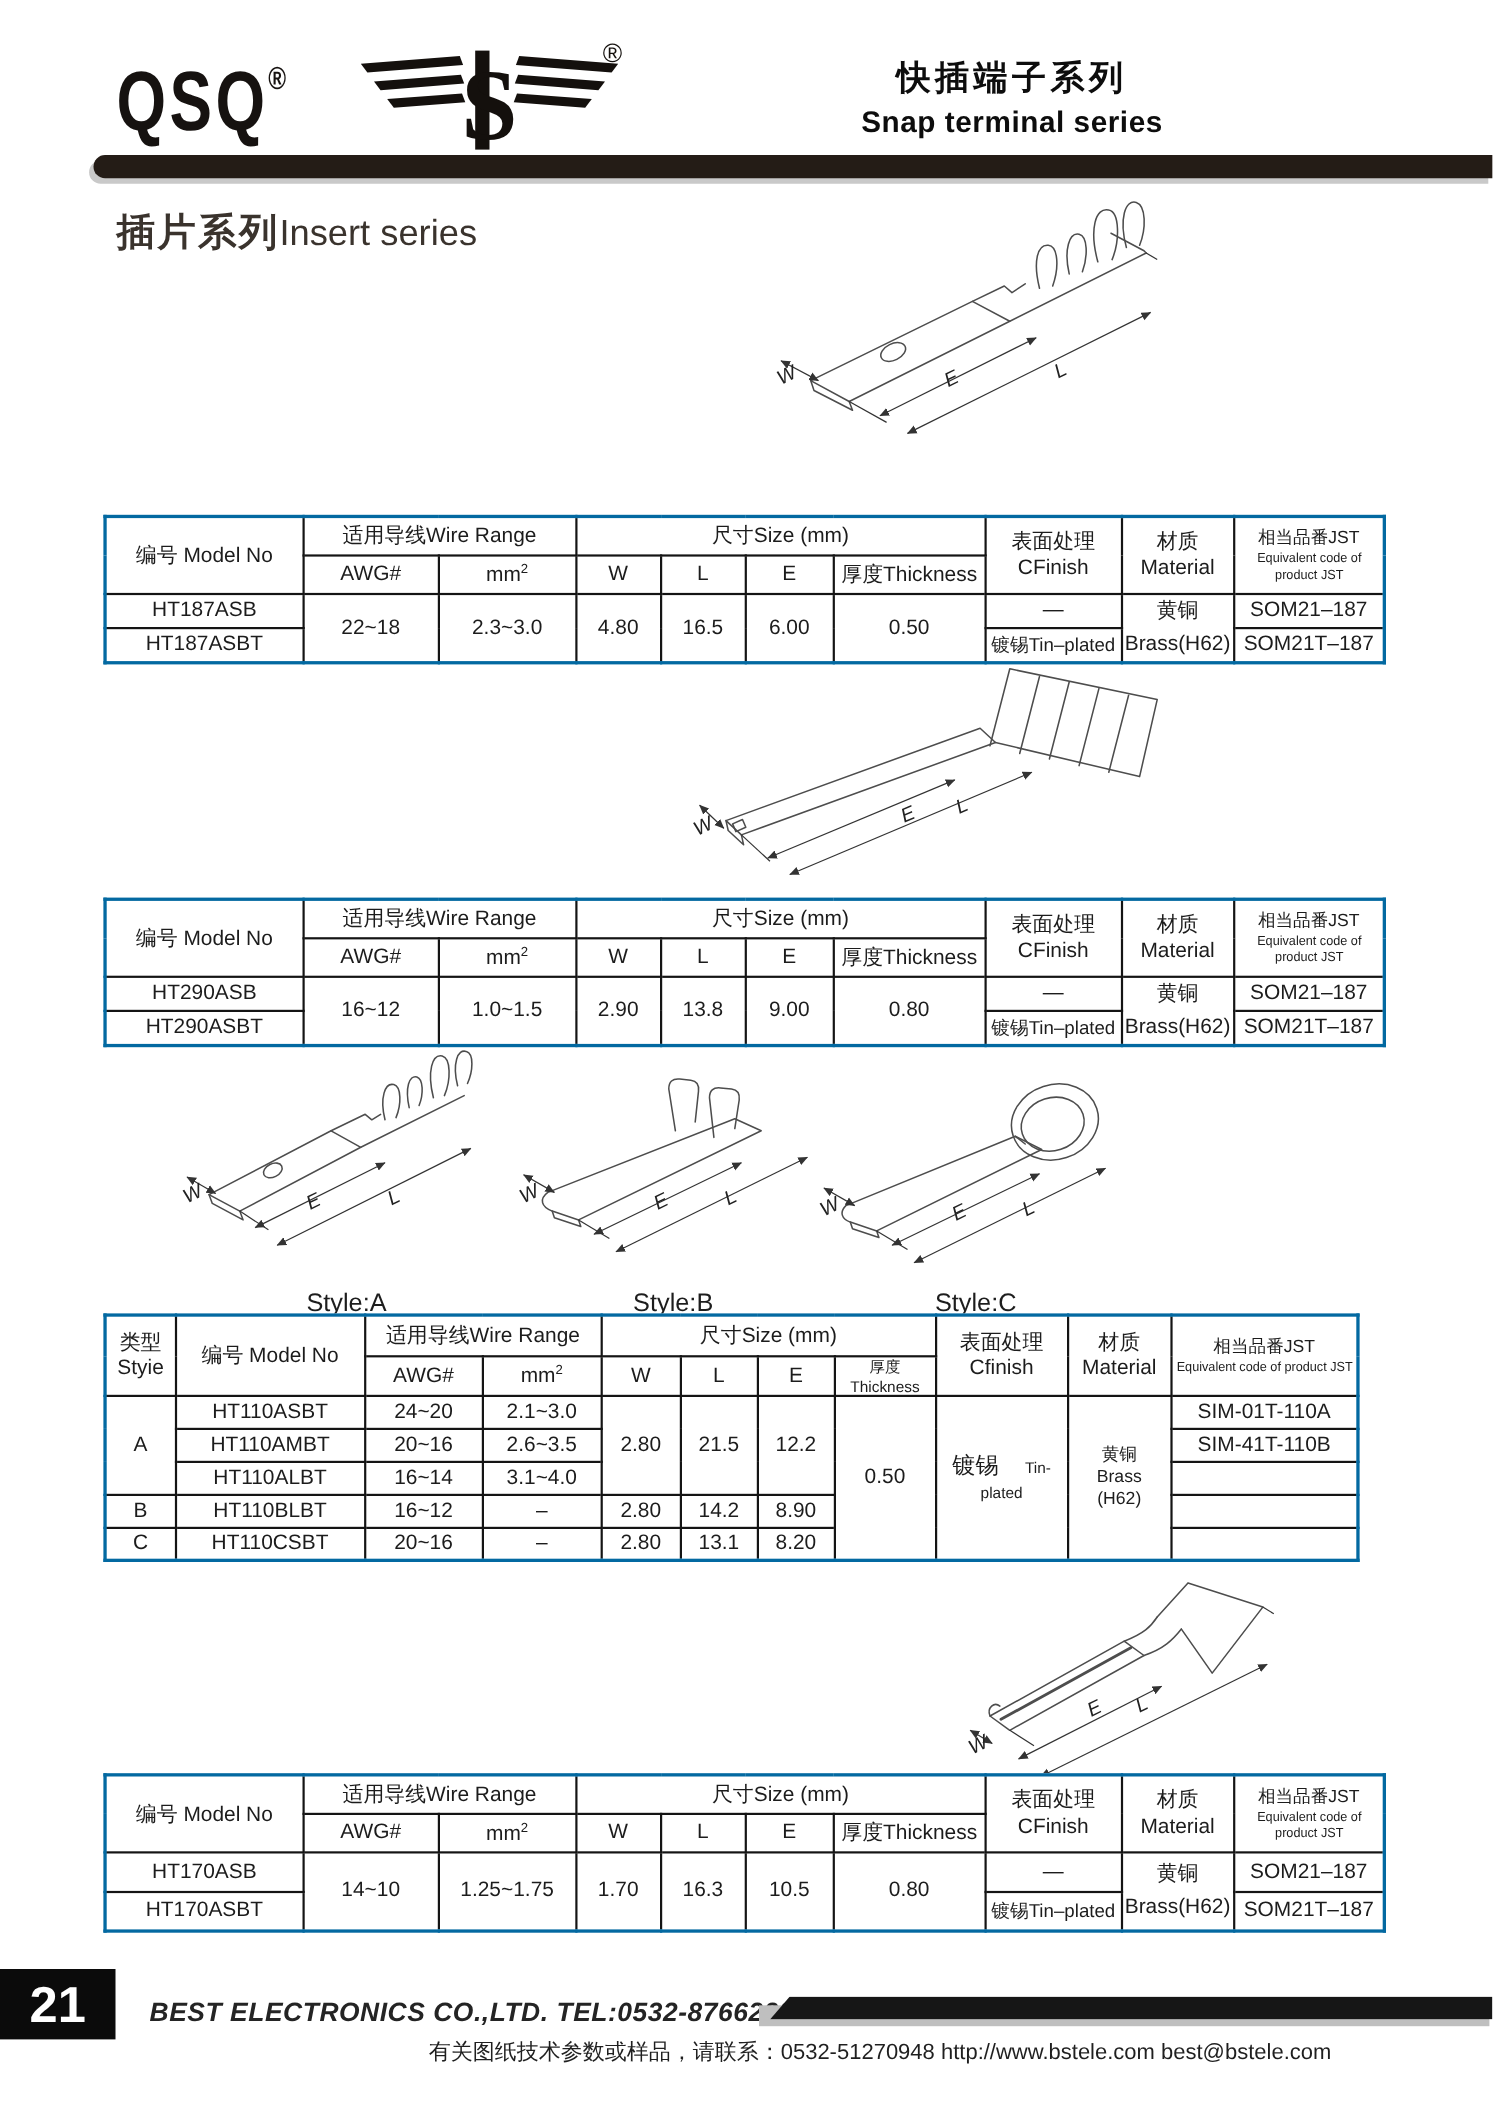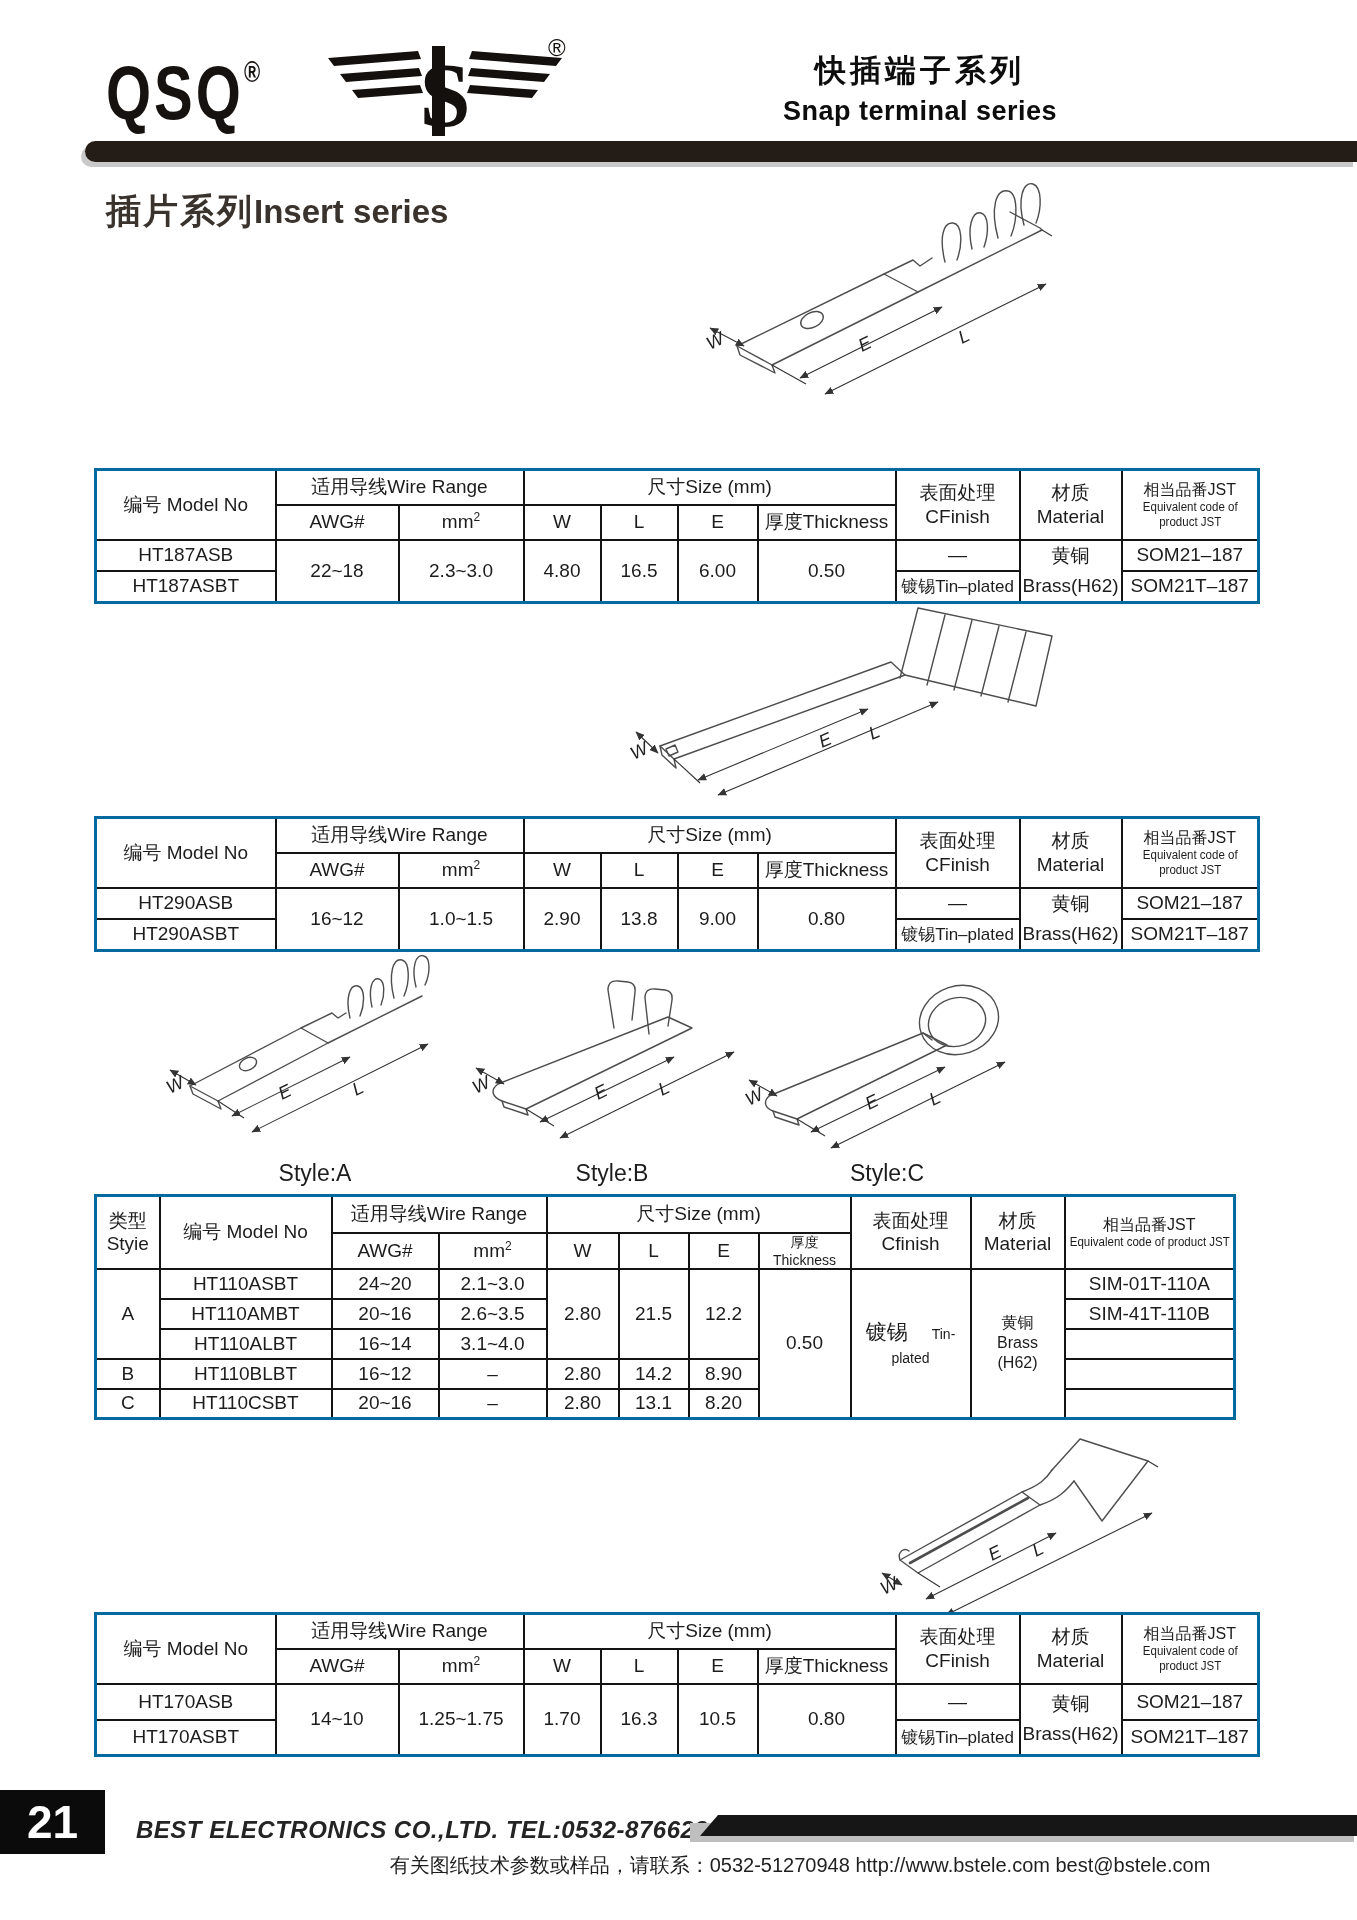--- a/index.html
+++ b/index.html
@@ -11,41 +11,41 @@
   .qsq-logo sup{font-size:22px;vertical-align:28px;letter-spacing:0;}
   .bs-logo{position:absolute;left:320px;top:38px;}
   .hdr-titles{position:absolute;left:690px;top:50px;width:460px;text-align:center;color:#0d0d0d;}
   .hdr-zh{font-size:31px;font-weight:bold;letter-spacing:4px;}
   .hdr-en{font-size:27px;font-weight:bold;margin-top:4px;letter-spacing:0.5px;}
   .hdr-bar{position:absolute;left:85px;top:141px;width:1272px;height:21px;background:#241c16;
            border-radius:12px 0 0 12px;box-shadow:-4px 5px 0 0 #c9c9c9;}
   
   .sec-title{position:absolute;left:106px;top:188px;color:#3a332d;}
   .sec-zh{font-size:35px;font-weight:bold;letter-spacing:2px;}
-  .sec-en{font-size:33px;font-weight:bold;}
+  .sec-en{font-size:33px;font-weight:normal;}
   
   table.spec{position:absolute;border-collapse:collapse;table-layout:fixed;background:#fff;}
   table.spec td{border:2px solid #141414;text-align:center;vertical-align:middle;
                 padding:0;font-size:19px;color:#1c1c1c;overflow:hidden;}
   table.spec{border:3px solid #0369a1;}
   td.two div{line-height:1.25;}
   td.jst div{font-size:16px;}
   td.jst .jst-sub{font-size:12px;transform:scaleX(0.96);}
   sup{font-size:12px;}
   .mat2 div{line-height:30px;}
   .mat3 div{line-height:20px;font-size:16px;}
   .finish-mix .fz{font-size:21px;}
   .finish-mix .fe{font-size:14px;margin-left:24px;}
   
   svg.tdraw{position:absolute;overflow:visible;}
   .outline{fill:none;stroke:#4d4d4d;stroke-width:1.4;stroke-linejoin:round;stroke-linecap:round;}
   .seam{fill:none;stroke:#4d4d4d;stroke-width:2.6;stroke-linecap:round;}
   .dim{stroke:#333;stroke-width:1.1;fill:none;}
   .dimtxt{font-style:italic;font-size:18px;fill:#222;font-family:"Liberation Sans",sans-serif;}
-  .style-caption{font-size:23px;color:#1d1d1d;text-align:center;margin-top:6px;}
+  .style-caption{font-size:23px;color:#1d1d1d;text-align:center;margin-top:16px;}
   .style-block{position:absolute;}
   
   .page-num{position:absolute;left:0;top:1790px;width:105px;height:64px;background:#0b0b0b;
             color:#fff;font-weight:bold;font-size:46px;display:flex;align-items:center;justify-content:center;}
   .company-line{position:absolute;left:136px;top:1816px;font-style:italic;font-weight:bold;
                 font-size:24px;color:#242424;letter-spacing:0.5px;}
   .ftr-bar-shadow{position:absolute;left:690px;top:1823px;width:664px;height:19px;background:#bfbfbf;}
   .ftr-bar{position:absolute;left:700px;top:1815px;width:657px;height:21px;background:#161616;
            clip-path:polygon(18px 0,100% 0,100% 100%,0 100%);}
   .contact-line{position:absolute;left:290px;top:1852px;width:1020px;text-align:center;

